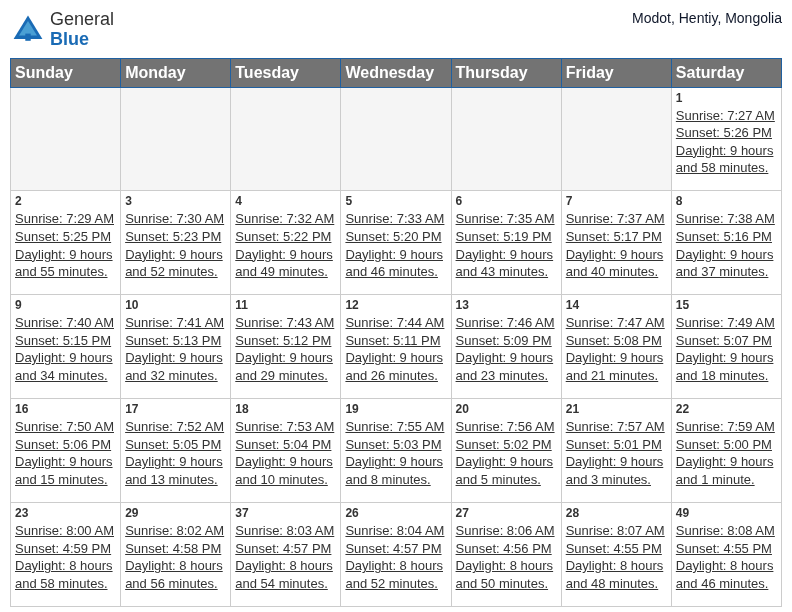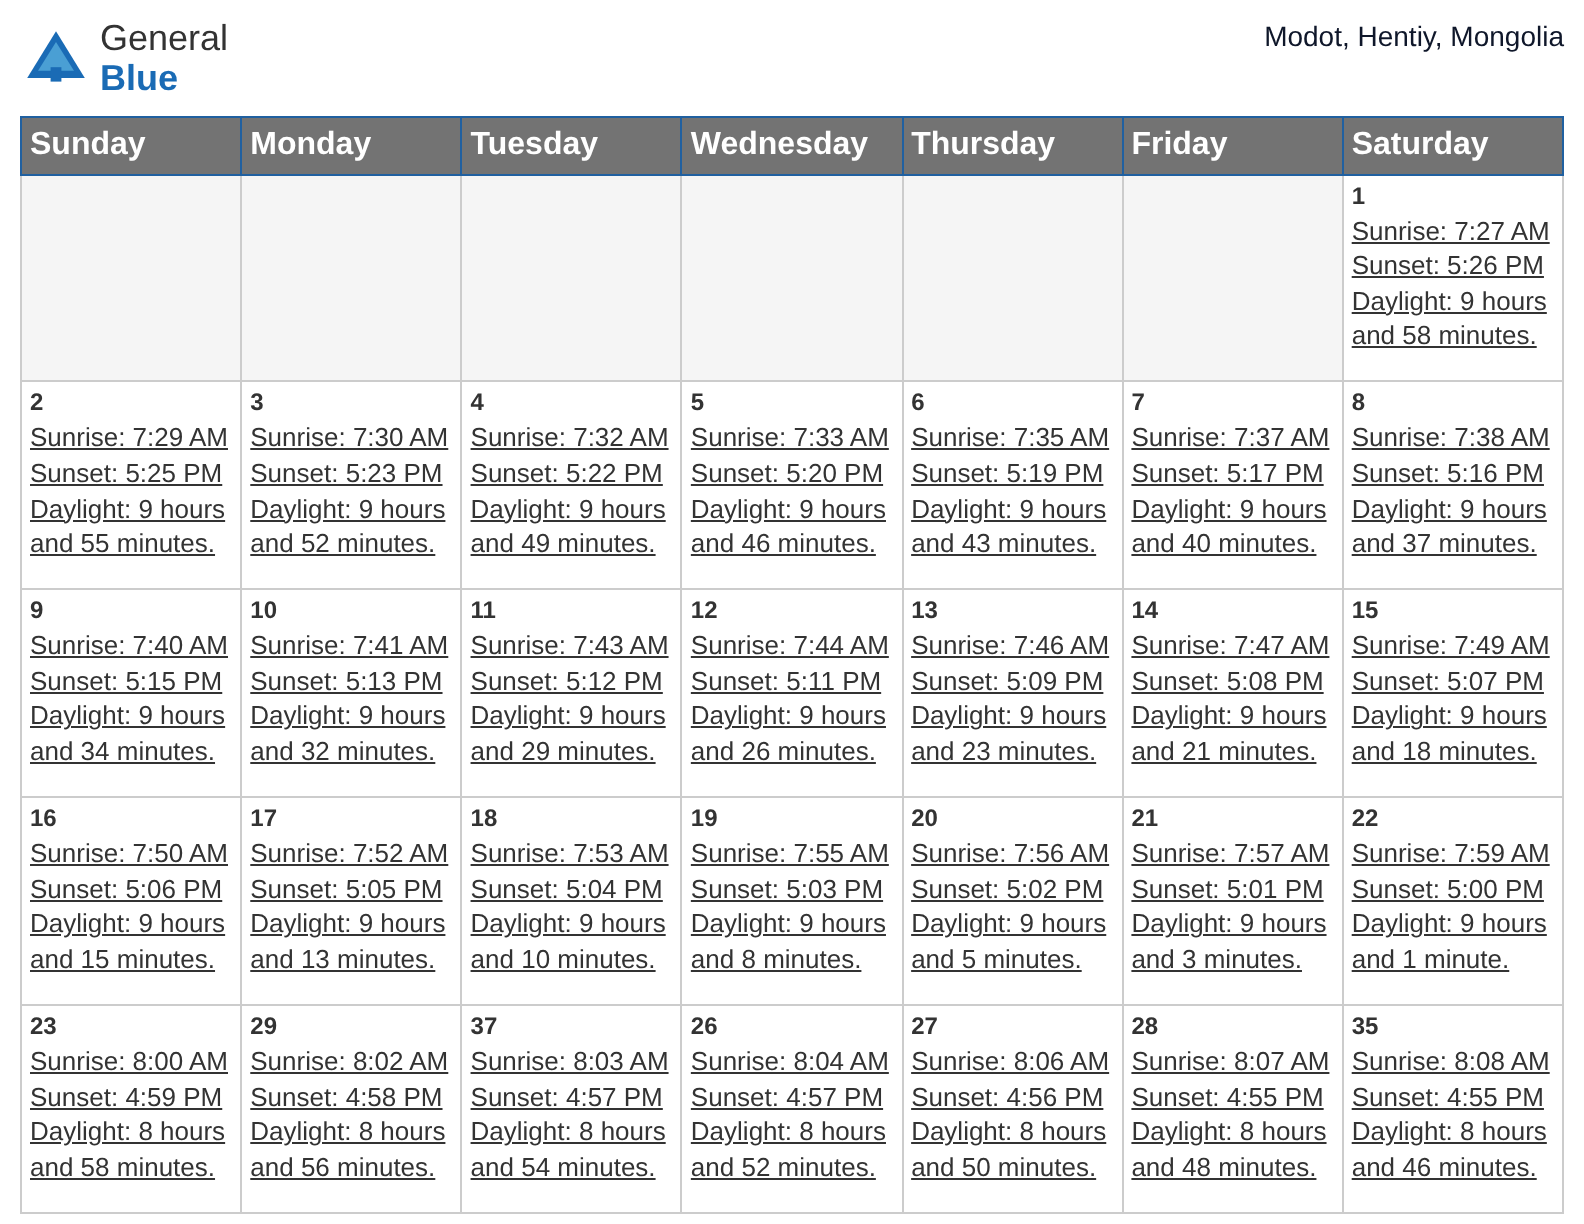--- a/index.html
+++ b/index.html
@@ -253,20 +253,20 @@
         </td>
         <td>
           <div class="day-num">27</div>
           <div class="day-info">Sunrise: 8:06 AM<br>Sunset: 4:56 PM<br>Daylight: 8 hours<br>and 50 minutes.</div>
         </td>
         <td>
           <div class="day-num">28</div>
           <div class="day-info">Sunrise: 8:07 AM<br>Sunset: 4:55 PM<br>Daylight: 8 hours<br>and 48 minutes.</div>
         </td>
         <td>
-          <div class="day-num">35</div>
+          <div class="day-num">49</div>
           <div class="day-info">Sunrise: 8:08 AM<br>Sunset: 4:55 PM<br>Daylight: 8 hours<br>and 46 minutes.</div>
         </td>
       </tr>
 
     </tbody>
   </table>
 </div>
 
 </body></html>

